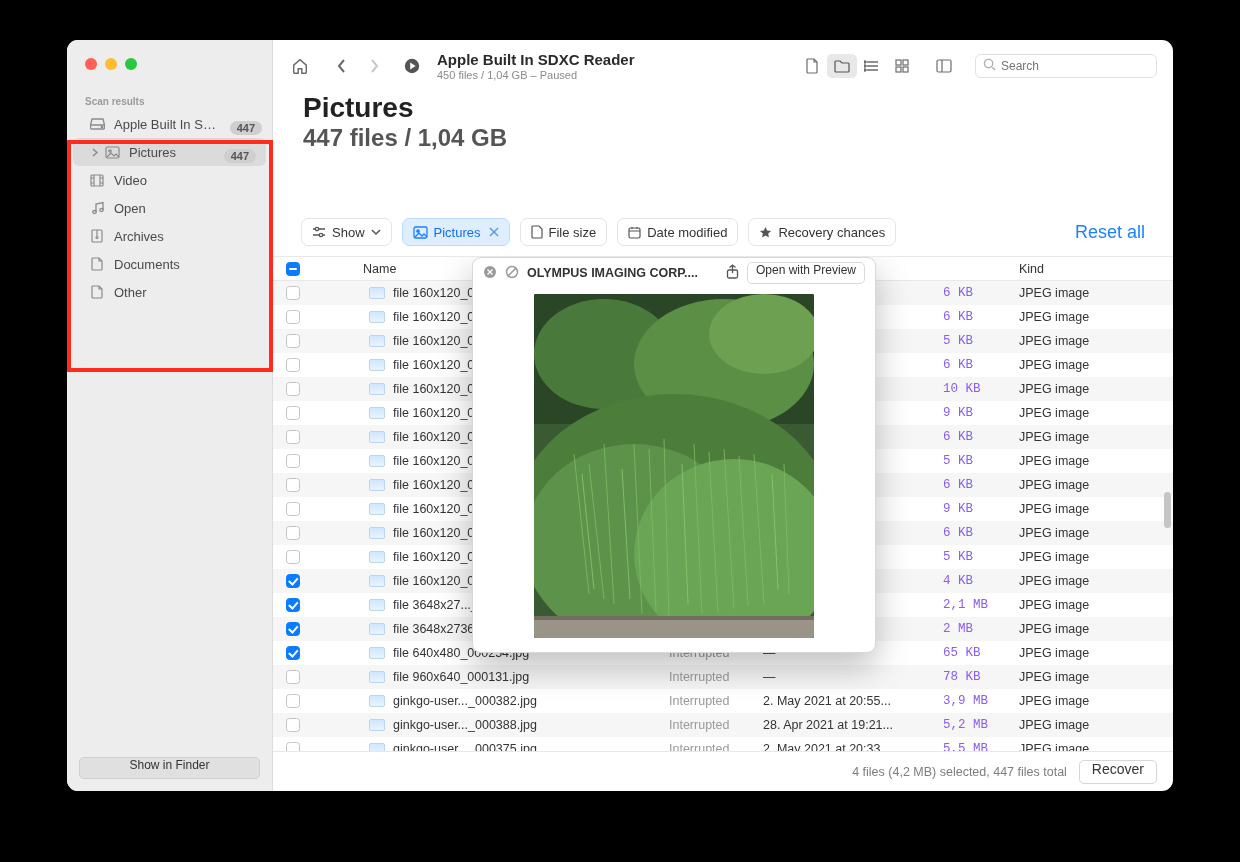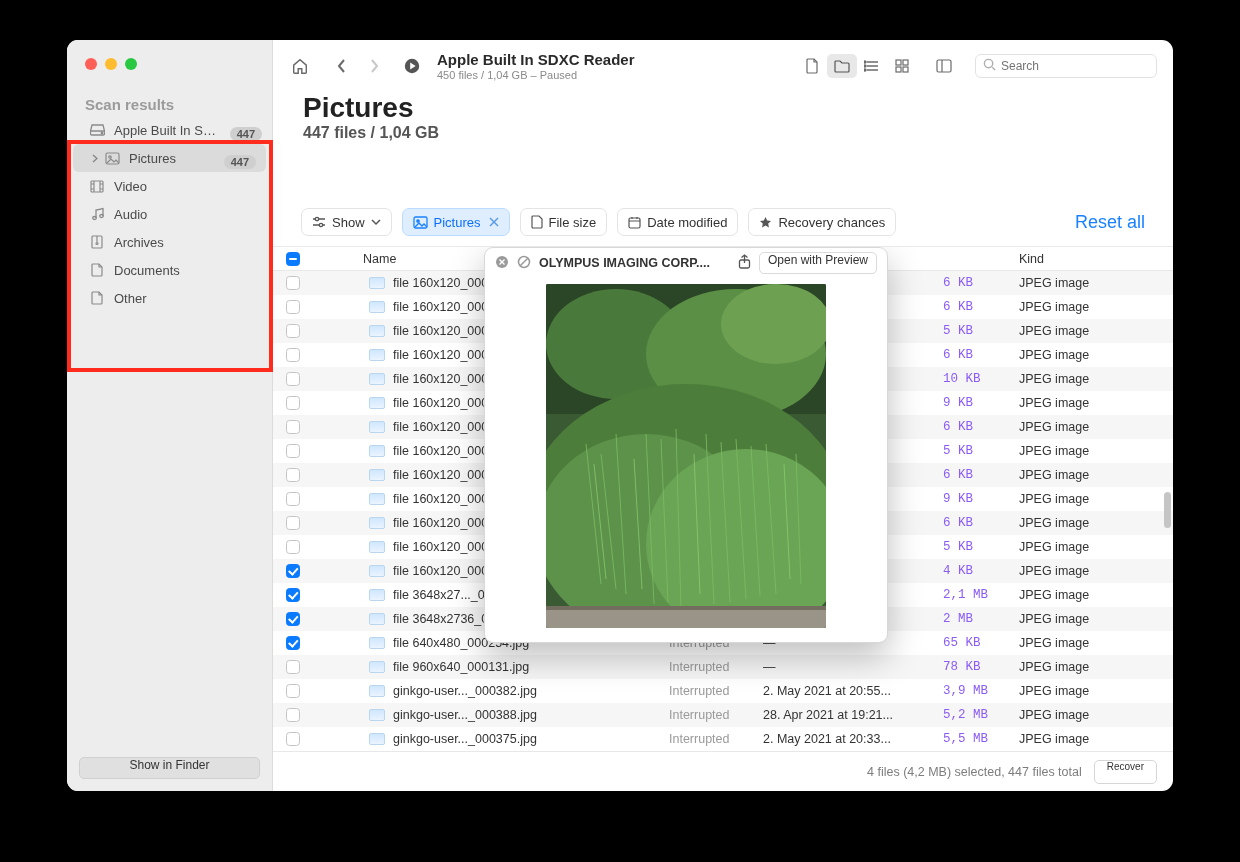--- a/index.html
+++ b/index.html
@@ -4,21 +4,21 @@
 <style>
 * { box-sizing: border-box; margin: 0; padding: 0; }
 body { background: #000; font-family: -apple-system, "SF Pro Text", "Helvetica Neue", Arial, sans-serif; font-size: 13px; color: #333; width: 1240px; height: 862px; overflow: hidden; position: relative; }
 .window { position: absolute; left: 67px; top: 40px; width: 1106px; height: 751px; background: #fff; border-radius: 11px; box-shadow: 0 18px 50px rgba(0,0,0,0.5); display: flex; overflow: hidden; }
 .sidebar { width: 206px; background: #eeedee; border-right: 1px solid #dcdcdc; display: flex; flex-direction: column; }
 .traffic { display: flex; gap: 8px; padding: 18px 0 0 18px; height: 42px; }
 .traffic span { width: 12px; height: 12px; border-radius: 50%; display: inline-block; }
 .tr-close { background: #ff5f57; } .tr-min { background: #febc2e; } .tr-max { background: #28c840; }
 .sb-item { display: flex; align-items: center; gap: 9px; height: 28px; padding: 0 10px 0 22px; color: #4a4a4a; cursor: default; }
 .sb-item.hl { border-bottom-right-radius: 6px; border-top-right-radius: 6px; }
-.sb-section { font-size: 15px; color: #9b9b9b; font-weight: 600; padding: 14px 0 3px 18px; }
+.sb-section { font-size: 10px; color: #9b9b9b; font-weight: 600; padding: 14px 0 3px 18px; }
 .sb-item.active { background: #dcdbdc; border-radius: 6px; margin: 0 6px; padding-left: 16px; }
 .sb-item .lbl { flex: 1; white-space: nowrap; overflow: hidden; text-overflow: ellipsis; }
 .sb-badge { background: #d0cfd0; color: #555; font-size: 11px; font-weight: 600; border-radius: 9px; padding: 1px 7px; margin-top: 8px; }
 .sb-ico { width: 16px; color: #7a7a7a; display: inline-flex; justify-content: center; }
 .sb-arrow { width: 10px; color: #888; display: inline-flex; justify-content: center; margin-right: -4px; }
 .sb-footer { margin-top: auto; padding: 12px; }
 .show-finder { width: 100%; height: 22px; background: #e1e0e1; border: 1px solid #d0d0d0; border-radius: 5px; font-size: 12px; color: #333; text-align: center; cursor: default; }
 .main { flex: 1; display: flex; flex-direction: column; position: relative; }
 .toolbar { height: 52px; display: flex; align-items: center; padding: 0 16px; gap: 10px; }
 .tb-ico { width: 22px; height: 22px; display: inline-flex; align-items: center; justify-content: center; color: #5a5a5a; cursor: default; }
@@ -27,21 +27,21 @@
 .title-block .t1 { font-weight: 700; font-size: 15px; color: #2a2a2a; }
 .title-block .t2 { font-size: 11px; color: #8a8a8a; margin-top: 1px; }
 .tb-right { margin-left: auto; display: flex; align-items: center; gap: 6px; }
 .view-group { display: flex; background: transparent; border-radius: 6px; overflow: hidden; }
 .view-btn { width: 30px; height: 24px; display: inline-flex; align-items: center; justify-content: center; color: #6a6a6a; cursor: default; }
 .view-btn.active { background: #e8e8e8; border-radius: 5px; }
 .search { display: flex; align-items: center; gap: 5px; width: 182px; height: 24px; border: 1px solid #e1e1e1; border-radius: 6px; padding: 0 7px; color: #b6b6b6; margin-left: 10px; }
 .search input { border: none; outline: none; flex: 1; font-size: 12px; color: #333; background: transparent; }
 .header { padding: 0 30px 18px; }
 .header h1 { font-size: 28px; font-weight: 700; color: #222; }
-.header .sub { font-size: 16px; font-weight: 700; color: #555; margin-top: 0; }
+.header .sub { font-size: 24px; font-weight: 700; color: #555; margin-top: 0; }
 .filterbar { display: flex; align-items: center; gap: 10px; padding: 0 28px 10px; margin-top: 48px; }
 .chip { display: inline-flex; align-items: center; gap: 6px; height: 28px; padding: 0 10px; border: 1px solid #e4e4e4; border-radius: 7px; font-size: 13px; color: #333; background: #fff; cursor: default; }
 .chip.active { background: #dfeeff; border-color: #bcdcff; color: #0d6efd; }
 .chip .x { margin-left: 2px; color: #6ca8ef; }
 .reset { margin-left: auto; color: #1a82ff; font-size: 18px; cursor: default; }
 .tablewrap { flex: 1; overflow: hidden; position: relative; border-top: 1px solid #e9e9e9; }
 .row { display: flex; align-items: center; height: 24px; font-size: 12.5px; }
 .row.head { height: 24px; color: #333; font-weight: 500; border-bottom: 1px solid #e8e8e8; background: #fff; }
 .row.alt { background: #f6f6f6; }
 .c-chk { width: 40px; display: flex; justify-content: center; }
@@ -53,22 +53,22 @@
 .c-kind { width: 160px; color: #333; padding-left: 6px; }
 .row.head .c-name { padding-left: 50px; }
 .chkbox { width: 14px; height: 14px; border: 1px solid #c4c4c4; border-radius: 3.5px; background: #fff; display: inline-flex; align-items: center; justify-content: center; }
 .chkbox.checked { background: #0a7aff; border-color: #0a7aff; }
 .chkbox.checked::after { content: ""; width: 4px; height: 7px; border: solid #fff; border-width: 0 2px 2px 0; transform: rotate(42deg) translate(-0.5px,-1px); }
 .chkbox.minus { background: #0a7aff; border-color: #0a7aff; }
 .chkbox.minus::after { content: ""; width: 8px; height: 2px; background: #fff; border-radius: 1px; }
 .thumb { width: 16px; height: 12px; background: linear-gradient(#cfe7ff,#eaf4ff); border: 1px solid #b9d6ef; border-radius: 2px; flex: none; }
 .footer { height: 40px; border-top: 1px solid #e8e8e8; display: flex; align-items: center; padding: 1px 16px; gap: 12px; }
 .footer .info { margin-left: auto; color: #7d7d7d; font-size: 12.5px; }
-.recover { height: 24px; padding: 0 12px; border: 1px solid #d6d6d6; border-radius: 5px; background: #fff; font-size: 10px; cursor: default; }
-.preview { position: absolute; left: 211px; top: 0; width: 404px; height: 396px; background: #fff; border: 1px solid #d8d8d8; border-radius: 9px; box-shadow: 0 14px 34px rgba(0,0,0,0.25); display: flex; flex-direction: column; }
+.recover { height: 24px; padding: 0 12px; border: 1px solid #d6d6d6; border-radius: 5px; background: #fff; font-size: 14px; cursor: default; }
+.preview { position: absolute; left: 199px; top: 0; width: 404px; height: 396px; background: #fff; border: 1px solid #d8d8d8; border-radius: 9px; box-shadow: 0 14px 34px rgba(0,0,0,0.25); display: flex; flex-direction: column; }
 .pv-head { height: 30px; display: flex; align-items: center; gap: 8px; padding: 0 10px; font-size: 12.5px; }
 .pv-head .t { font-weight: 700; flex: 1; white-space: nowrap; overflow: hidden; text-overflow: ellipsis; }
 .pv-open { height: 22px; padding: 0 8px; border: 1px solid #dadada; border-radius: 5px; background: #fff; font-size: 12px; cursor: default; }
 .pv-body { flex: 1; display: flex; align-items: center; justify-content: center; padding: 6px 10px 14px; }
 .pv-img { width: 280px; height: 344px; border-radius: 2px; overflow: hidden; position: relative; background: #2c4a2c; }
 .pv-img svg { width: 100%; height: 100%; display: block; }
 .redbox { position: absolute; left: 0; top: 100px; width: 206px; height: 232px; border: 4px solid #ff2b1d; pointer-events: none; }
 .scroll-ind { position: absolute; right: 2px; top: 452px; width: 7px; height: 36px; background: #c5c5c5; border-radius: 4px; }
 </style>
 </head>
@@ -128,21 +128,21 @@
           <span class="lbl">Video</span>
         </div>
         <div class="sb-item">
           <span class="sb-ico">
             <svg width="13" height="14" viewBox="0 0 13 14" fill="none" stroke="#8a8a8a" stroke-width="1.3">
               <path d="M5 11V3l7-1.5V9"></path>
               <ellipse cx="3.5" cy="11" rx="1.8" ry="1.5"></ellipse>
               <ellipse cx="10.5" cy="9" rx="1.8" ry="1.5"></ellipse>
             </svg>
           </span>
-          <span class="lbl">Audio</span>
+          <span class="lbl">Open</span>
         </div>
         <div class="sb-item">
           <span class="sb-ico">
             <svg width="12" height="14" viewBox="0 0 12 14" fill="none" stroke="#8a8a8a" stroke-width="1.2">
               <rect x="1" y="1" width="10" height="12" rx="1"></rect>
               <line x1="6" y1="1" x2="6" y2="7"></line>
               <circle cx="6" cy="8.5" r="1"></circle>
             </svg>
           </span>
           <span class="lbl">Archives</span>

